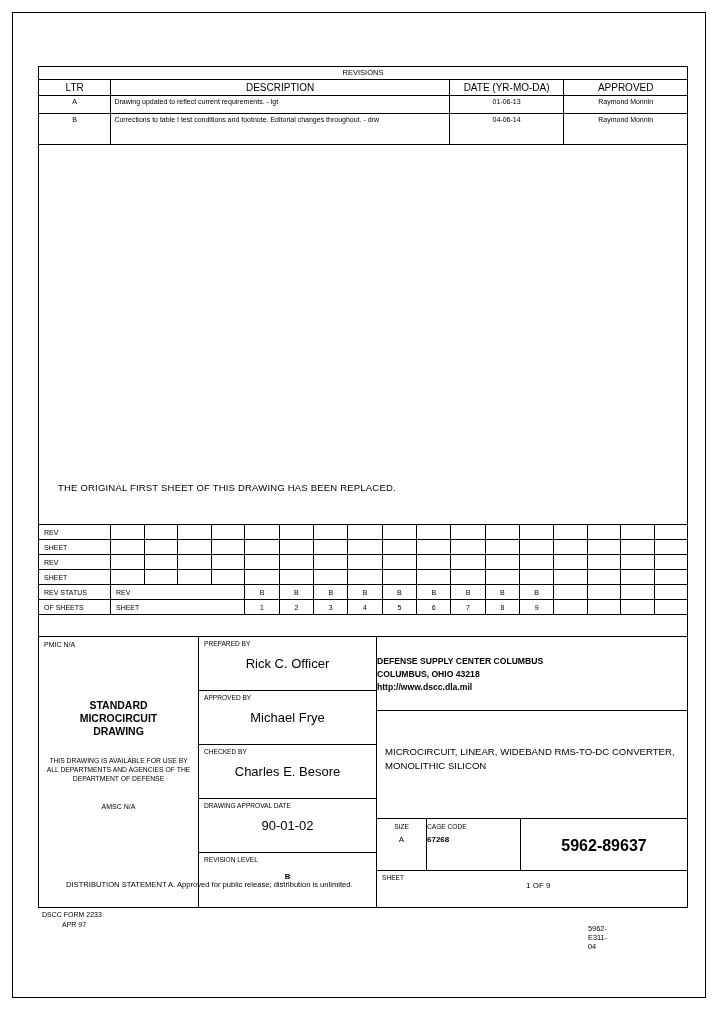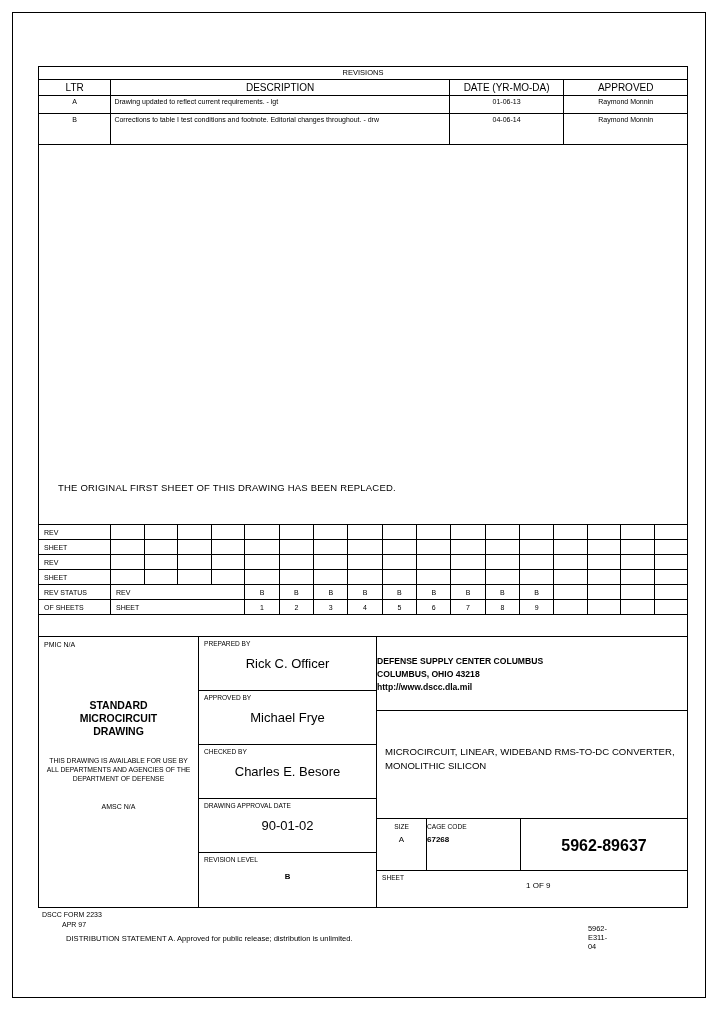--- a/index.html
+++ b/index.html
@@ -256,21 +256,21 @@
     position: absolute;
     left: 42px;
     top: 910px;
     font-size: 7px;
     line-height: 10px;
   }
   .footer-ind { padding-left: 20px; }
   .footer-dist {
     position: absolute;
     left: 66px;
-    top: 934px;
+    top: 880px;
     font-size: 7.6px;
   }
   .footer-right {
     position: absolute;
     left: 588px;
     top: 924px;
     font-size: 7.4px;
   }
 </style>
 </head>

